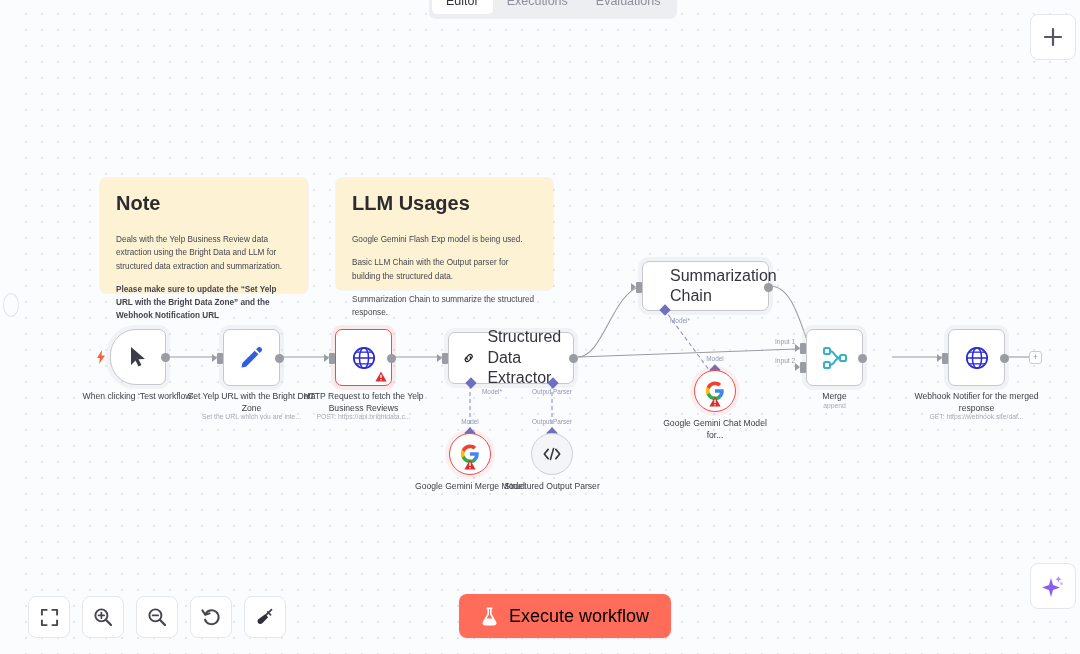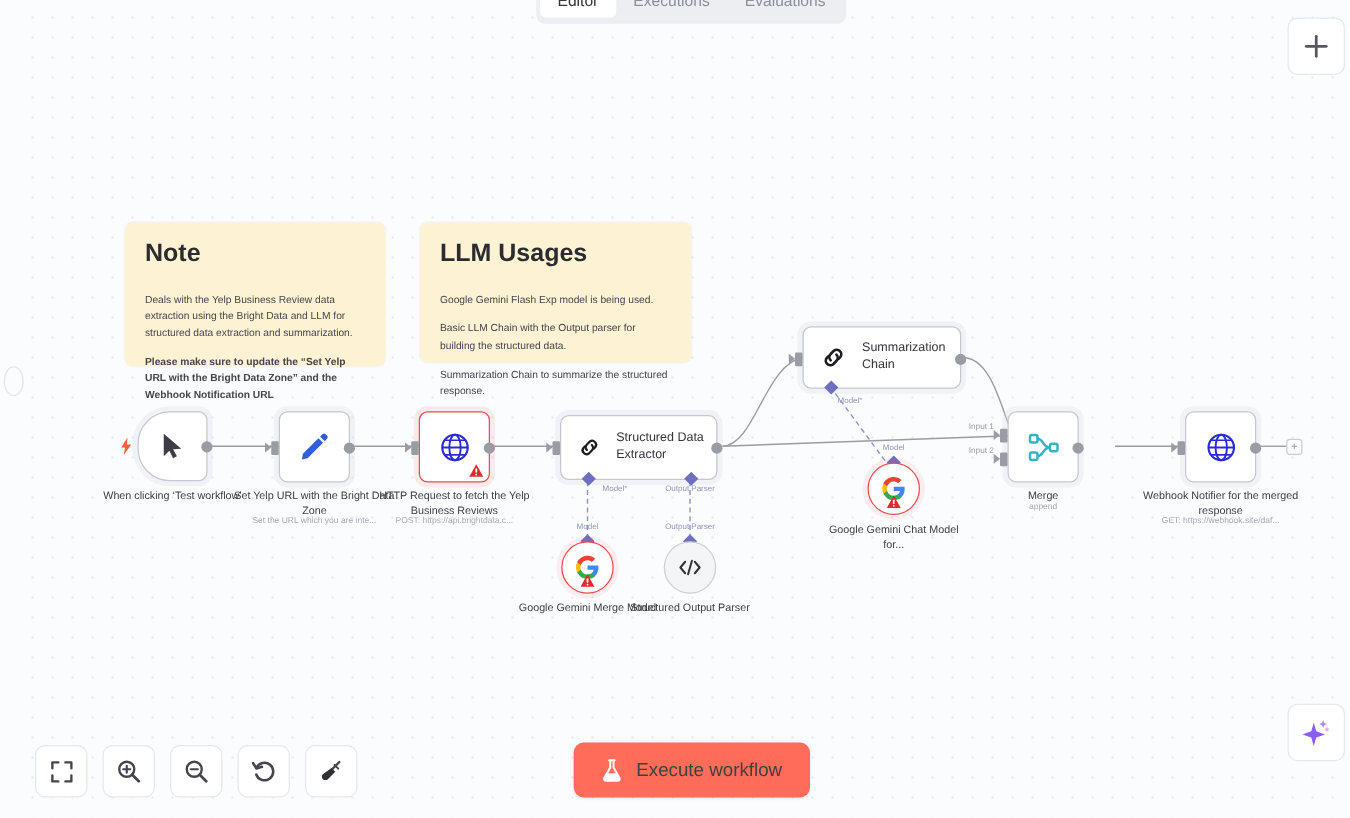--- a/index.html
+++ b/index.html
@@ -47,22 +47,22 @@
   #zoom-toolbar .zbtn {
     width: 42px; height: 42px; background: #fff; border: 1px solid #e5e7eb;
     border-radius: 8px; display: flex; align-items: center; justify-content: center;
     cursor: pointer;
   }
 
   
   #execute-workflow-button {
     position: absolute; left: 447px; bottom: 16px;
     height: 44px; padding: 0 22px;
-    background: #ff6d5a; color: #404040; border: none; border-radius: 8px;
-    font-size: 15px; font-family: "Liberation Sans", sans-serif;
+    background: #ff6d5a; color: #000000; border: none; border-radius: 8px;
+    font-size: 18px; font-family: "Liberation Sans", sans-serif;
     display: flex; align-items: center; gap: 11px; cursor: pointer;
     box-shadow: 0 1px 2px rgba(0,0,0,.08);
   }
 
   
   .sticky {
     position: absolute; background: #fdf3d4; border-radius: 6px;
     padding: 14px 16px 16px; color: #3b3b42;
     box-shadow: 0 0 0 1px rgba(0,0,0,0.03);
   }
@@ -85,21 +85,21 @@
   .node-title {
     position: absolute; left: 50%; transform: translateX(-50%);
     text-align: center; font-size: 8.6px; line-height: 1.35;
     color: #3c3c44; width: 132px; white-space: normal;
   }
   .node-sub {
     position: absolute; left: 50%; transform: translateX(-50%);
     text-align: center; font-size: 6.8px; color: #a7a9b2; width: 150px;
     white-space: nowrap; overflow: hidden; text-overflow: ellipsis;
   }
-  .wide-label { font-size: 10px; color: #34343c; line-height: 1.28; }
+  .wide-label { font-size: 16px; color: #34343c; line-height: 1.28; }
 
   
   .round-node {
     position: absolute; width: 42px; height: 42px; border-radius: 50%;
     background: #fff; border: 1px solid #cdd0d6;
     display: flex; align-items: center; justify-content: center;
   }
   .round-node.error { border-color: #ef4b4b; box-shadow: 0 0 0 4px rgba(239,75,75,.08); }
 
   .warn-badge { position: absolute; right: 4px; bottom: 3px; }

